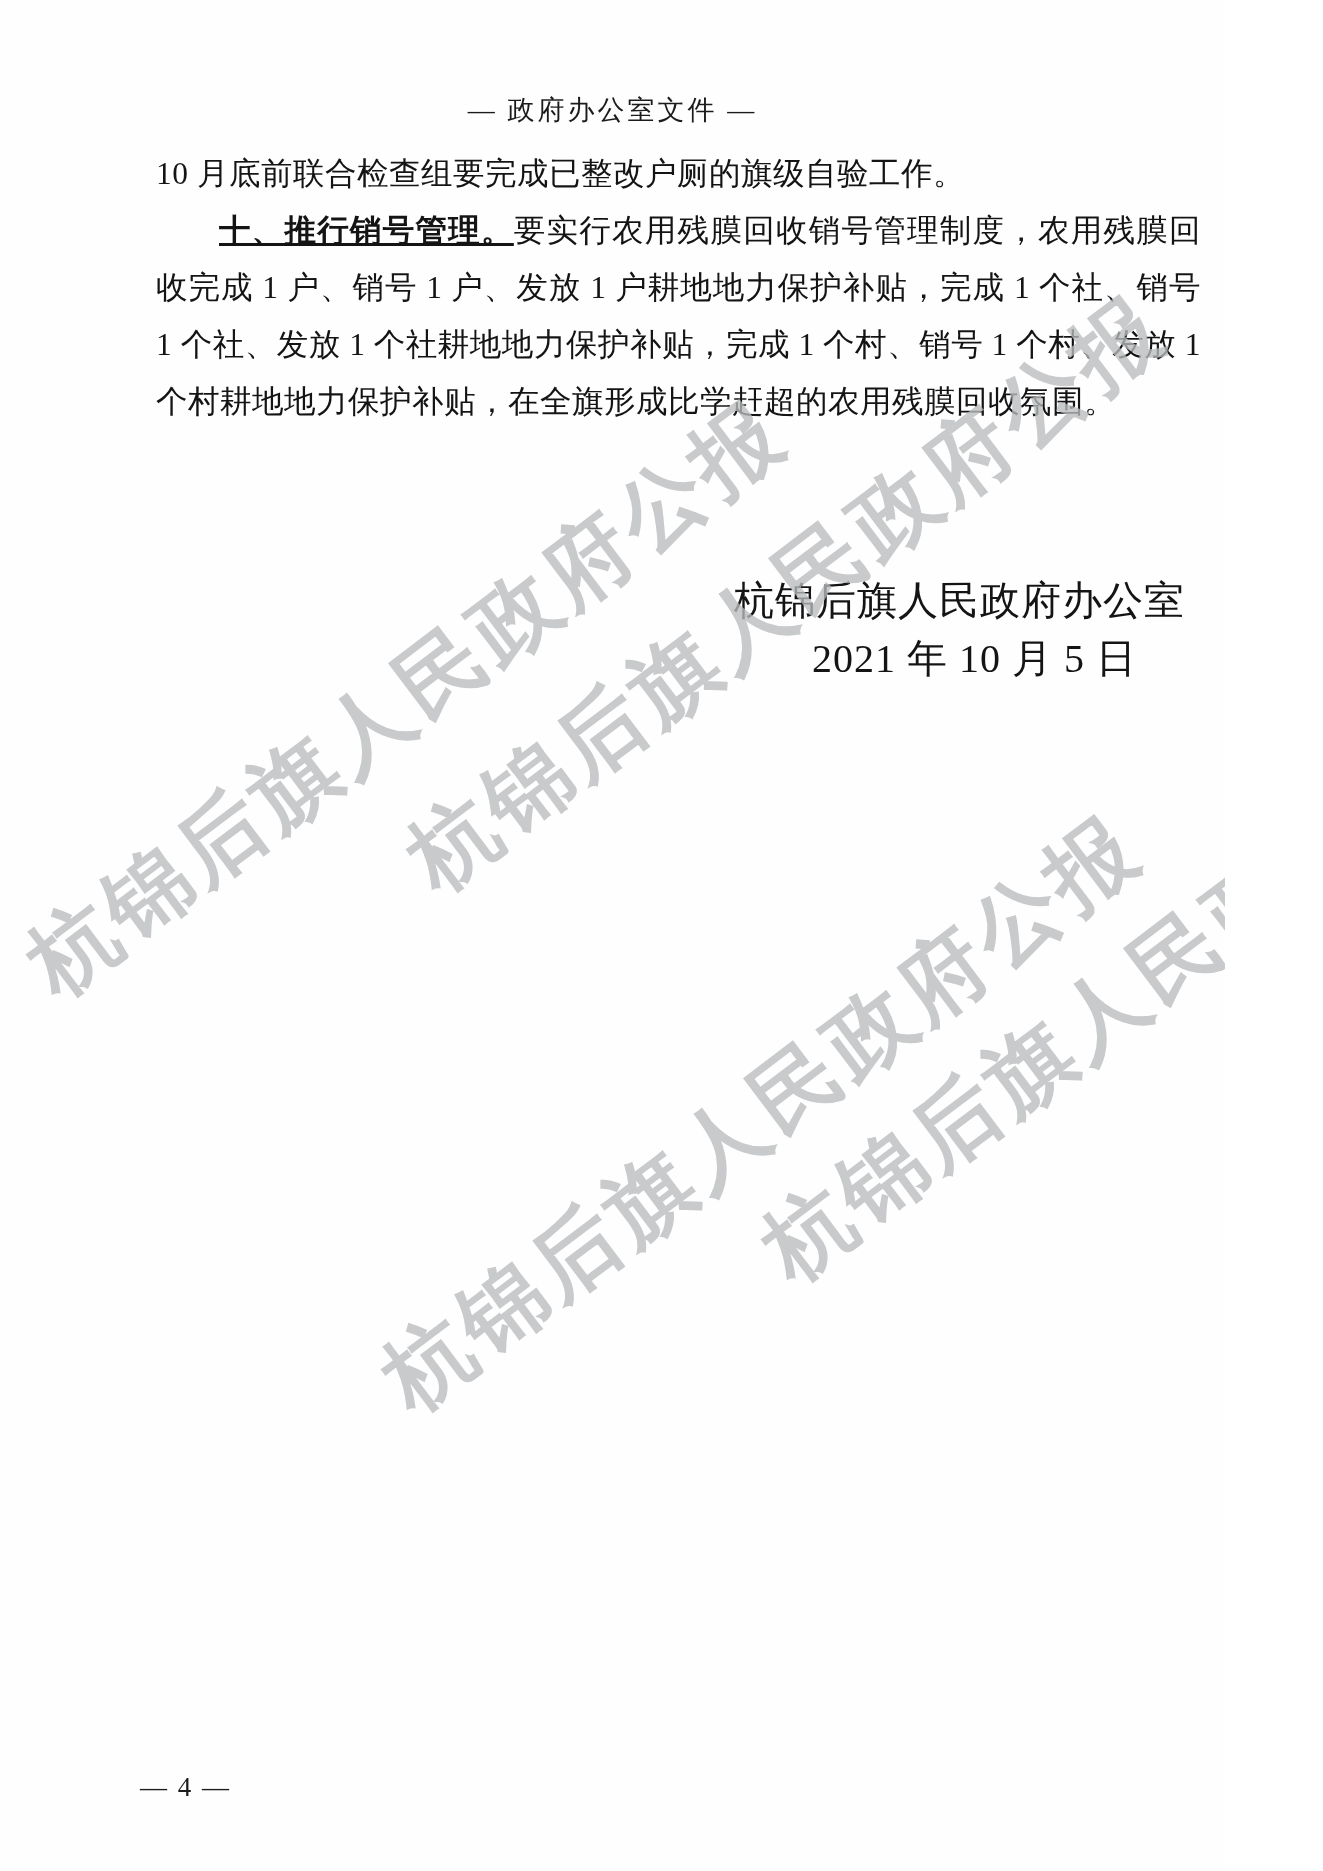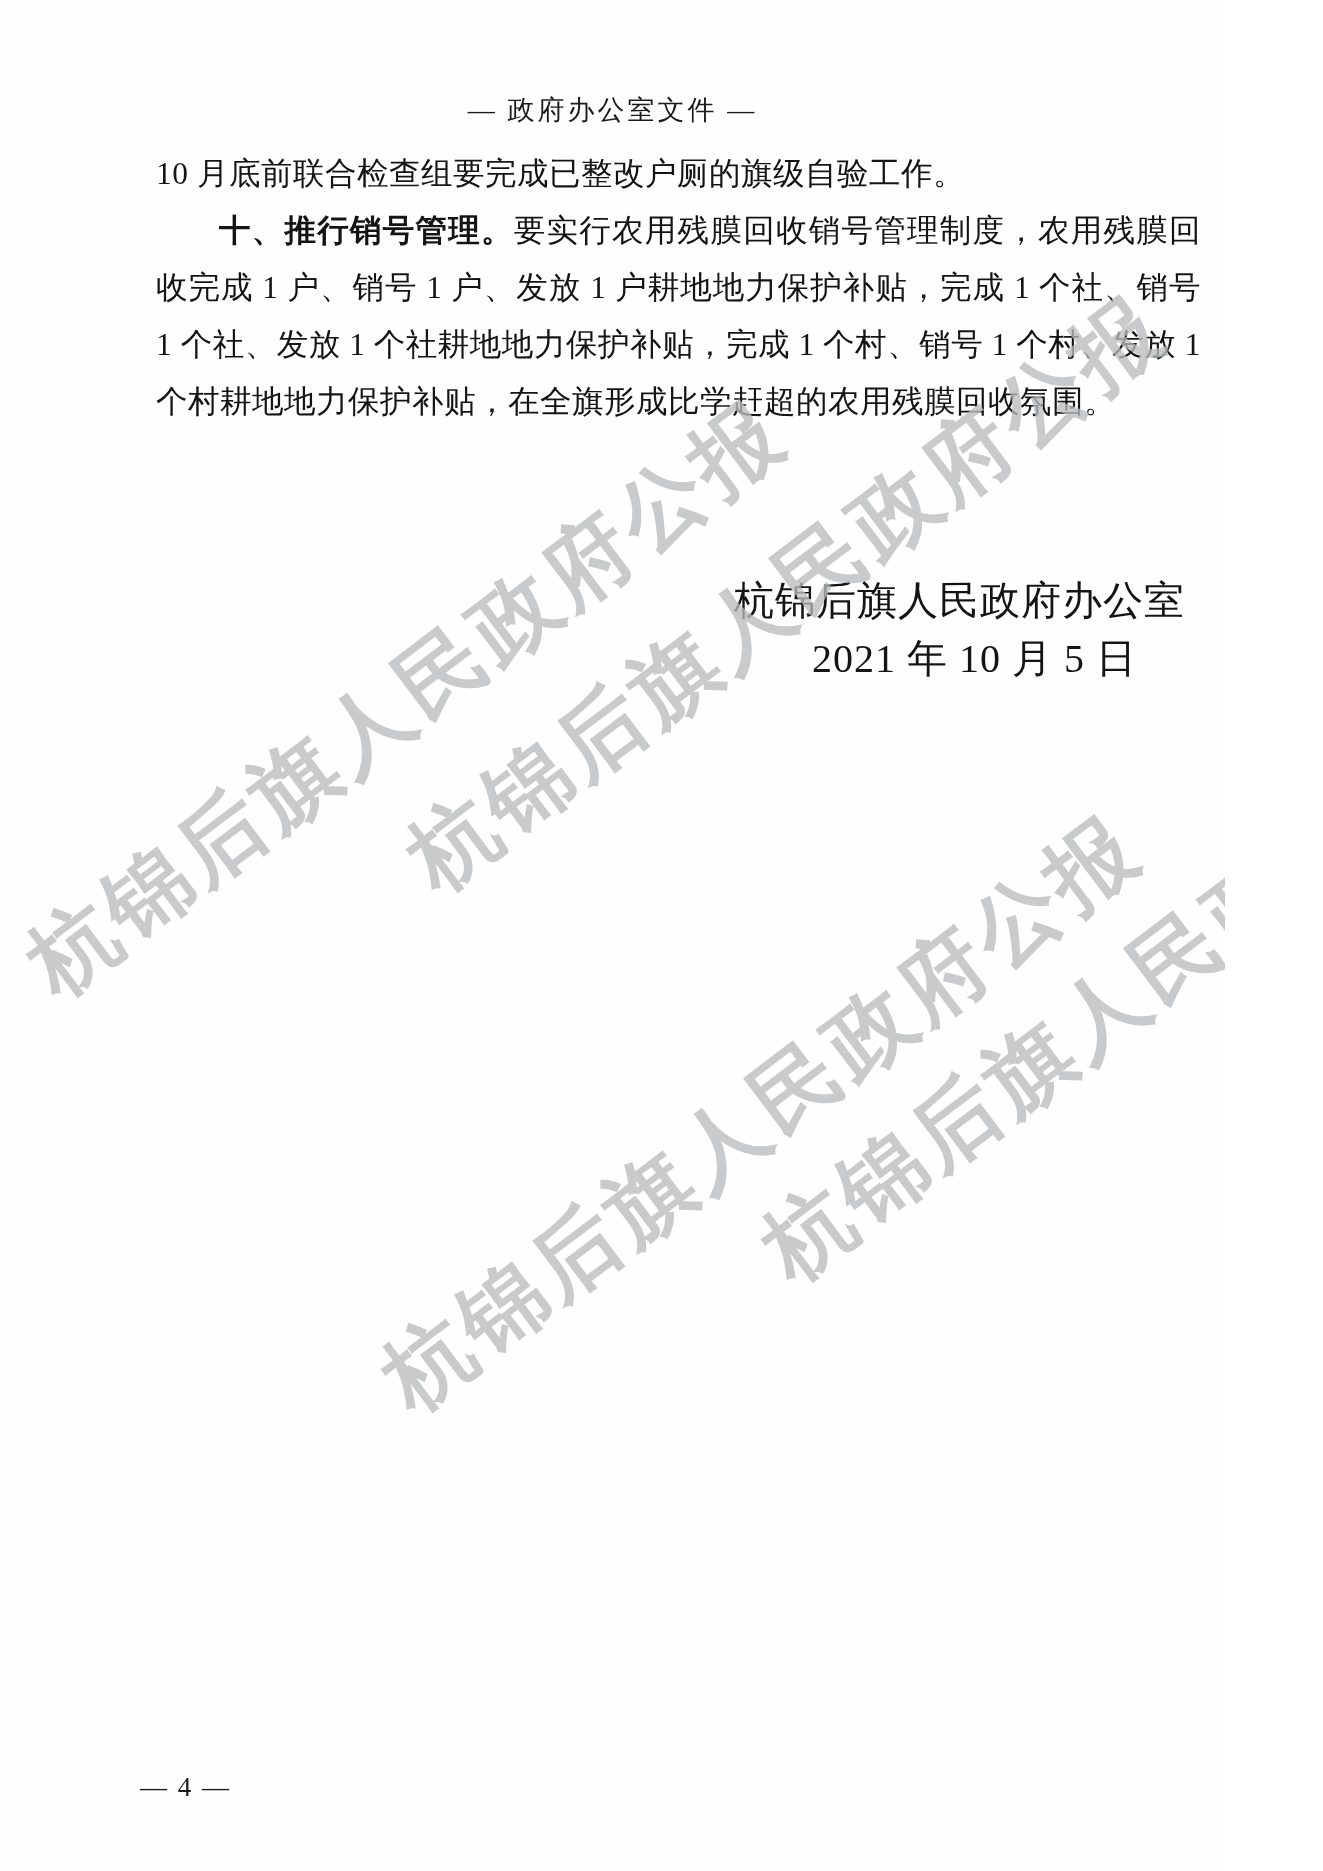--- a/index.html
+++ b/index.html
@@ -54,20 +54,21 @@
     margin: 0 0 0 0;
     color: #141414;
   }
 
   .para.indent {
     text-indent: 63px;
   }
 
   .para .bold-lead {
     font-weight: bold;
+    text-decoration: underline;
   }
 
   
   .signature {
     position: absolute;
     top: 572px;
     left: 140px;
     width: 1045px;
     text-align: right;
     padding-right: 118px;

